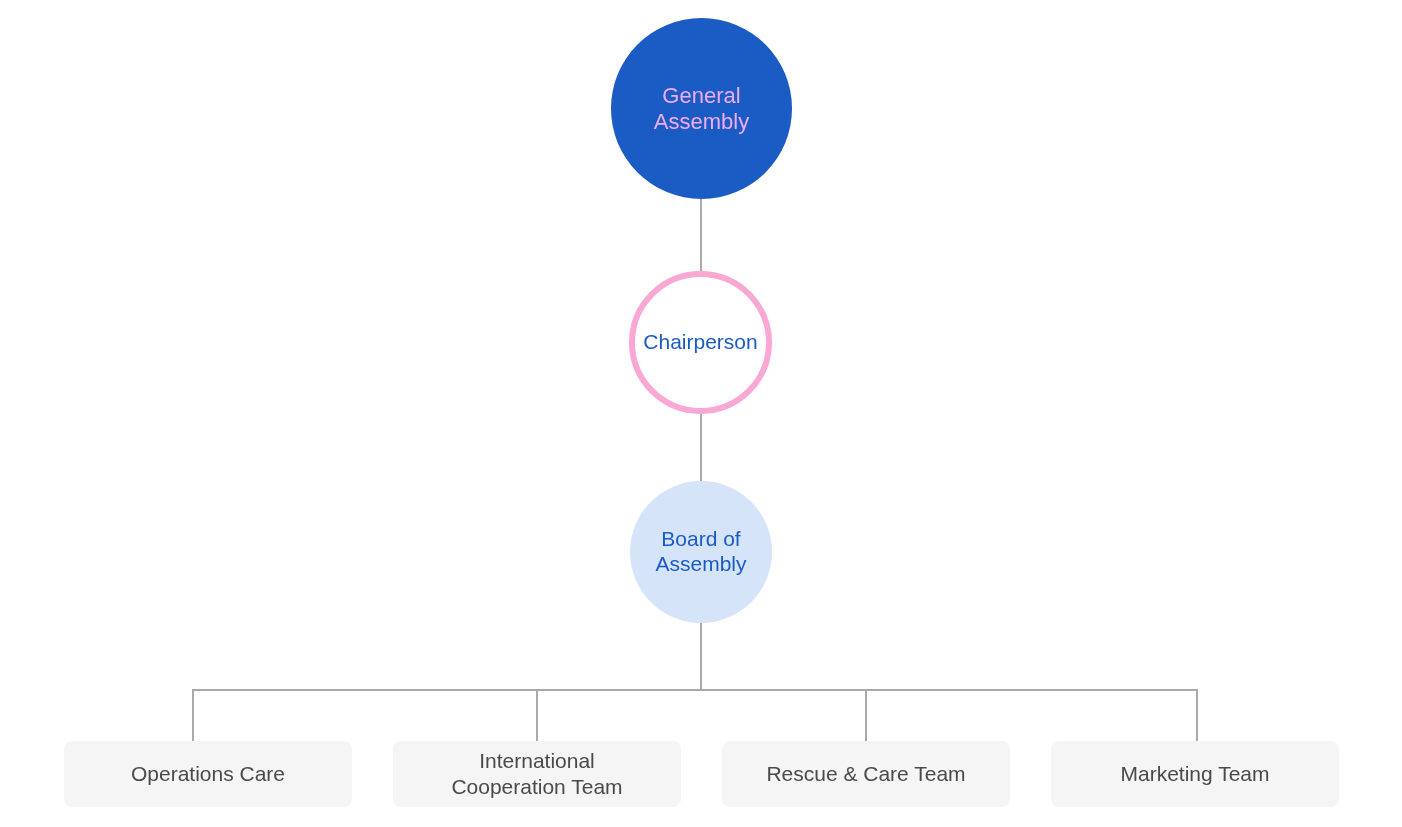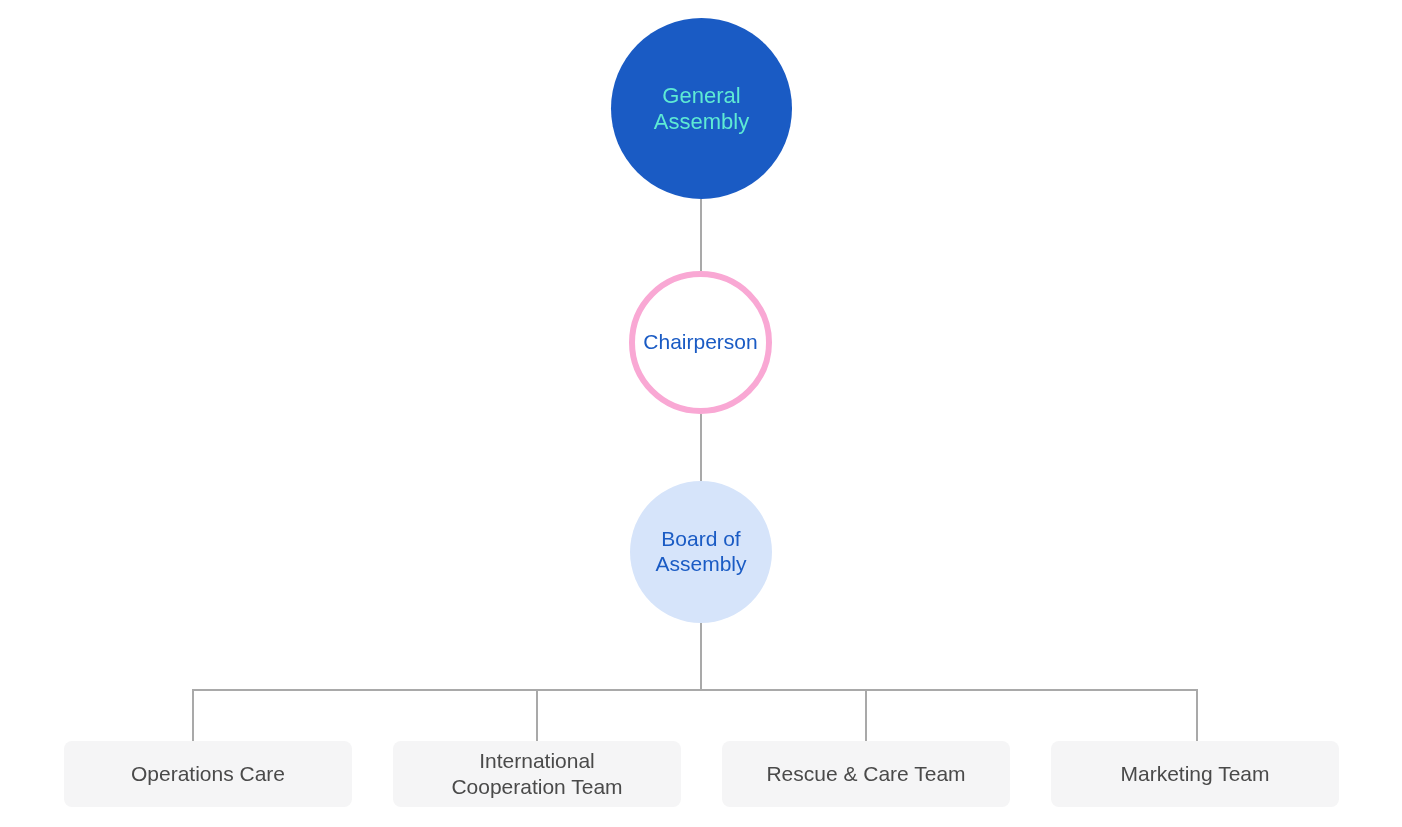--- a/index.html
+++ b/index.html
@@ -44,21 +44,21 @@
     white-space: pre-line;
     padding: 0 6px;
   }
 
   #node-general-assembly {
     left: 611px;
     top: 18px;
     width: 181px;
     height: 181px;
     background: #1a5bc4;
-    color: #5eead4;
+    color: #f0abfc;
     font-size: 22px;
   }
 
   #node-chairperson {
     left: 629px;
     top: 271px;
     width: 143px;
     height: 143px;
     background: #ffffff;
     border: 6px solid #f9a8d4;

